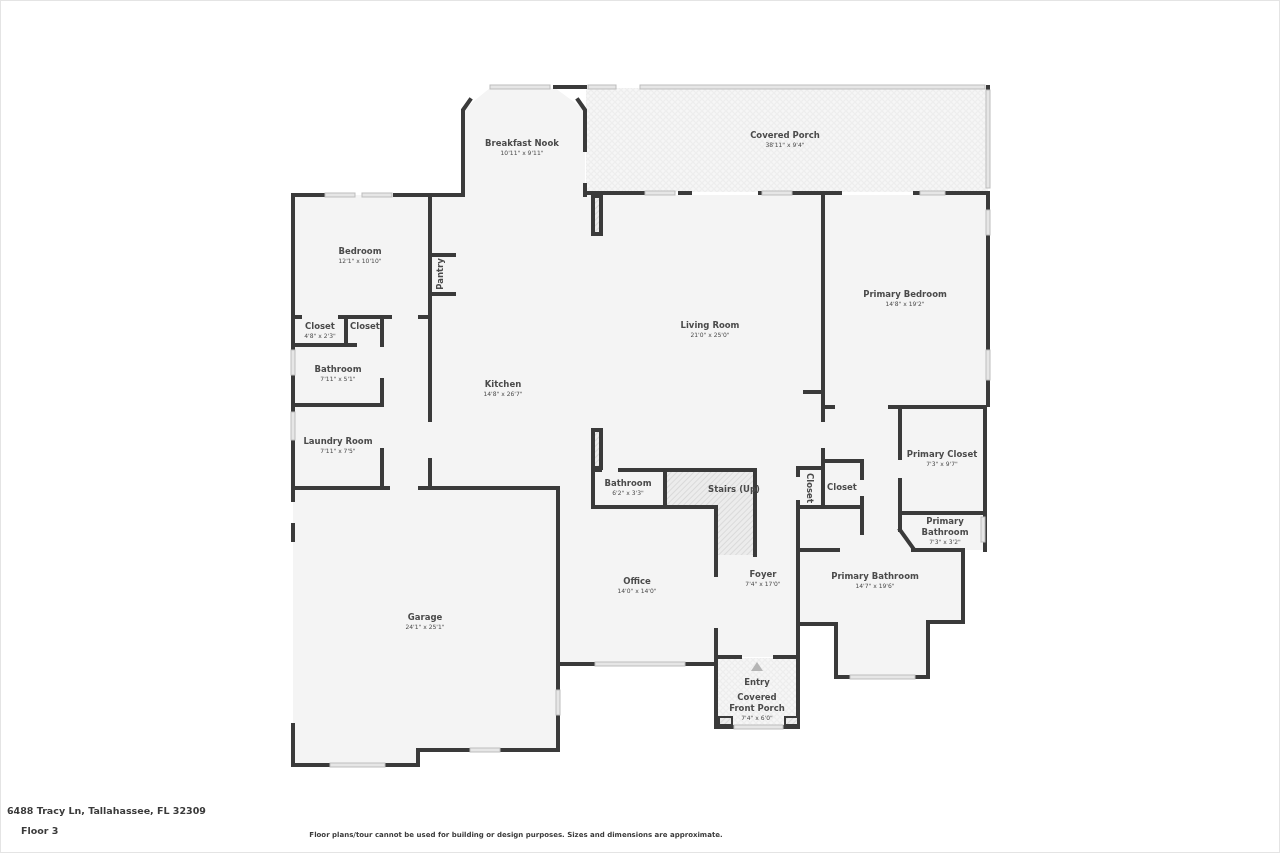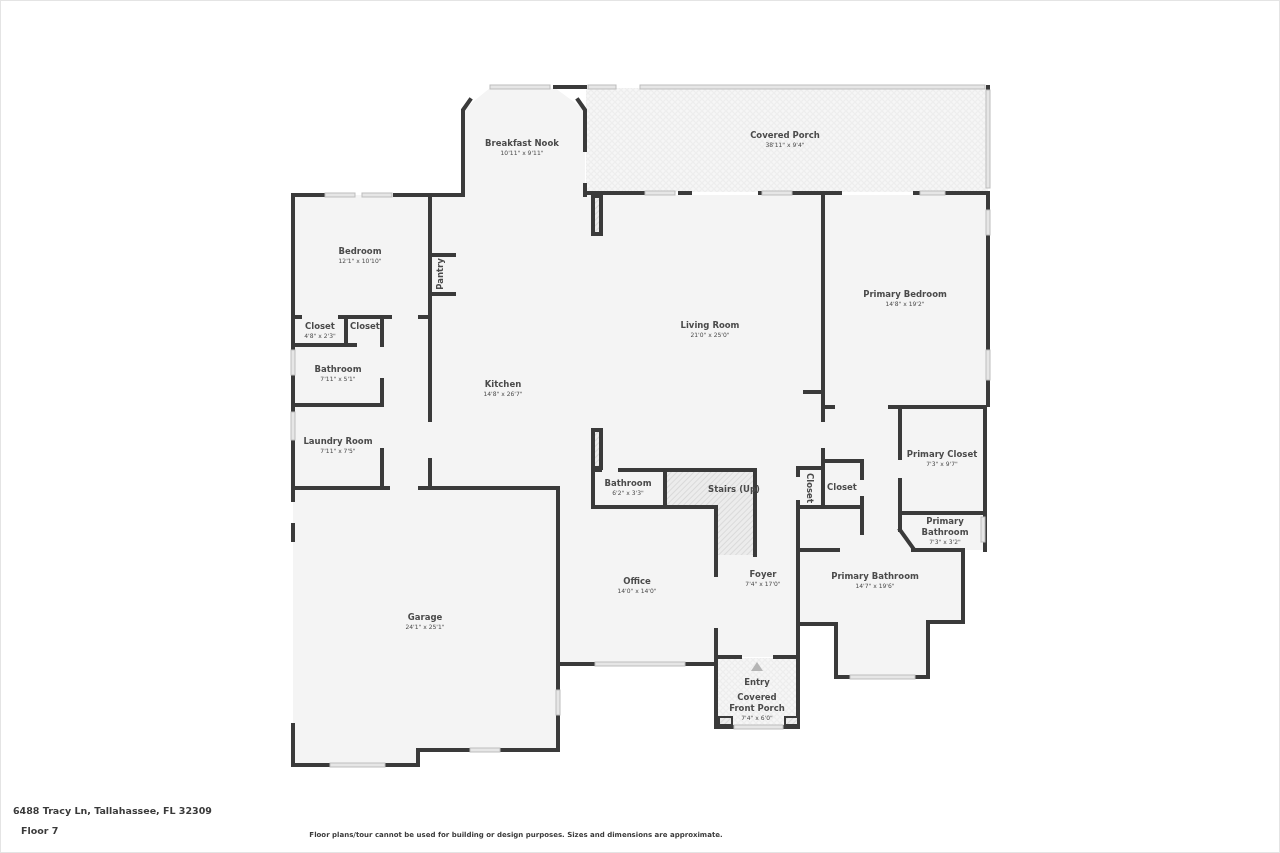--- a/index.html
+++ b/index.html
@@ -2,21 +2,21 @@
 <html><head>
 <meta charset="utf-8">
 <style>
   html, body { margin:0; padding:0; }
   body { width:1280px; height:853px; background:#ffffff; position:relative; overflow:hidden; font-family:"DejaVu Sans", sans-serif; }
   .frame { position:absolute; left:0; top:0; width:1278px; height:851px; border:1px solid #e4e4e4; }
   svg.plan { position:absolute; left:0; top:0; }
   .lbl { font-family:"DejaVu Sans", sans-serif; fill:#4a4a4a; text-anchor:middle; }
   .name { font-size:8.5px; font-weight:bold; }
   .dim { font-size:6px; }
-  .footer-addr { position:absolute; left:13px; top:805px; font-size:9.5px; font-weight:bold; color:#3a3a3a; }
+  .footer-addr { position:absolute; left:7px; top:805px; font-size:9.5px; font-weight:bold; color:#3a3a3a; }
   .footer-floor { position:absolute; left:21px; top:825px; font-size:9.5px; font-weight:bold; color:#3a3a3a; }
   .disclaimer { position:absolute; left:0; width:1032px; top:831px; text-align:center; font-size:7px; font-weight:bold; color:#3a3a3a; }
 </style>
 </head>
 <body>
 
 <div class="frame"></div>
 
 <svg class="plan" width="1280" height="800" viewBox="0 0 1280 800">
   <defs>
@@ -209,14 +209,14 @@
     <text class="lbl name" x="425" y="620">Garage</text>
     <text class="lbl dim" x="425" y="629">24'1" x 25'1"</text>
     <text class="lbl name" x="757" y="685">Entry</text>
     <text class="lbl name" x="757" y="700">Covered</text>
     <text class="lbl name" x="757" y="711">Front Porch</text>
     <text class="lbl dim" x="757" y="720">7'4" x 6'0"</text>
   </g>
 </svg>
 
 <div class="footer-addr">6488 Tracy Ln, Tallahassee, FL 32309</div>
-<div class="footer-floor">Floor 7</div>
+<div class="footer-floor">Floor 3</div>
 <div class="disclaimer">Floor plans/tour cannot be used for building or design purposes. Sizes and dimensions are approximate.</div>
 
 </body></html>

